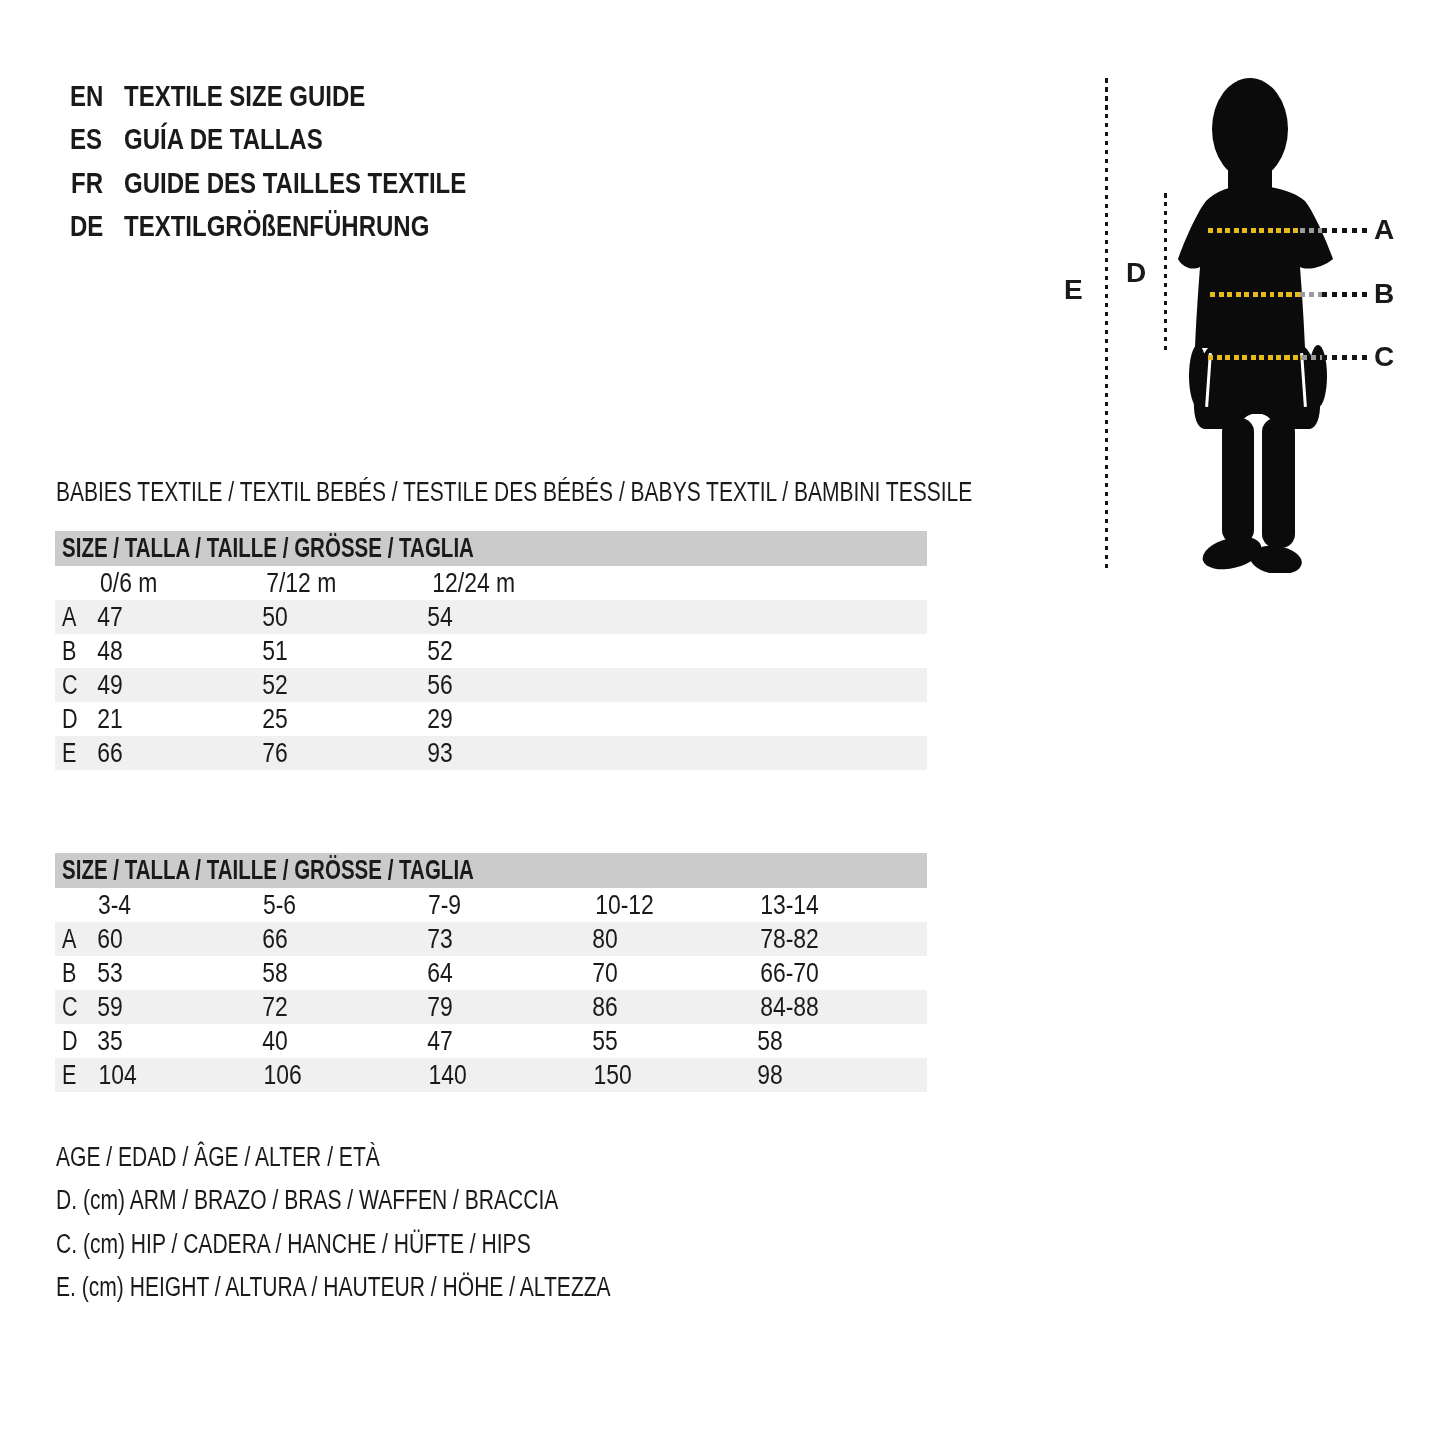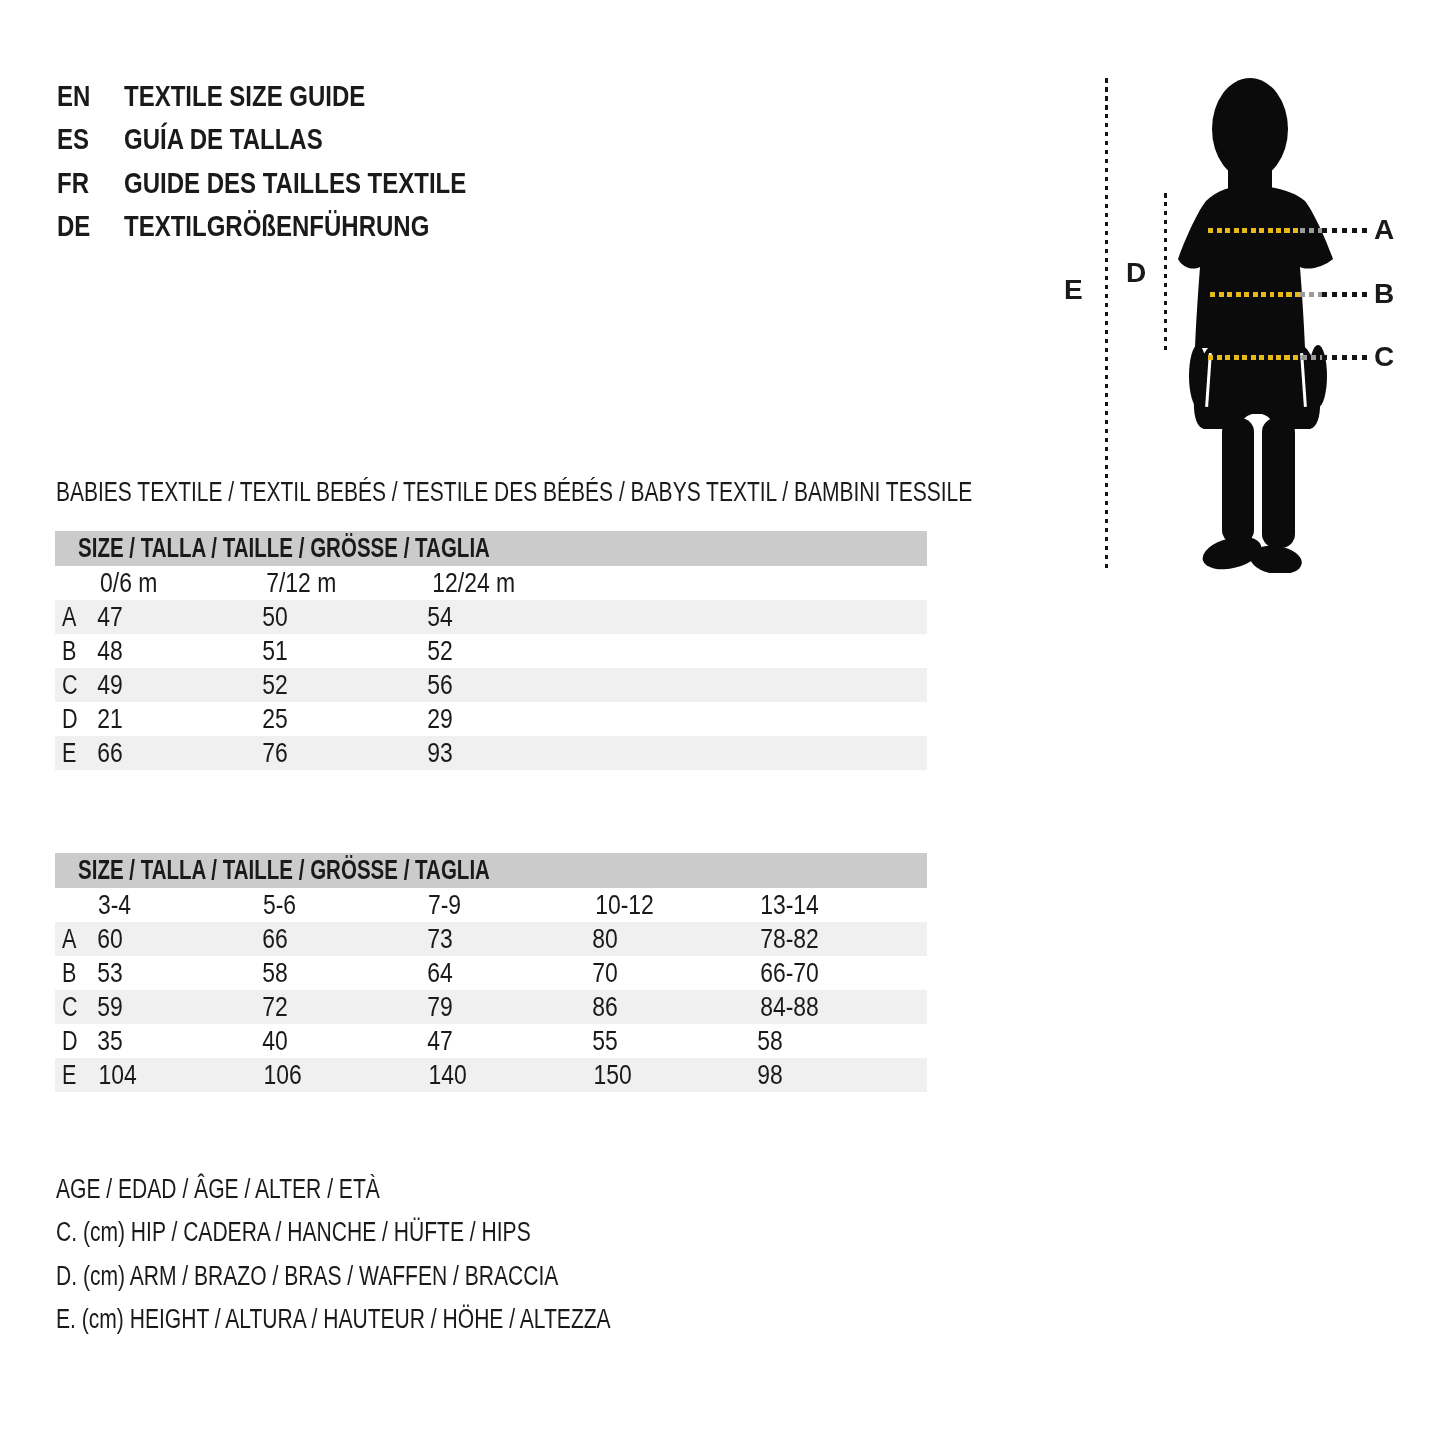--- a/index.html
+++ b/index.html
@@ -14,40 +14,40 @@
   
   .cx75{display:inline-block;transform:scaleX(0.75);transform-origin:0 50%;white-space:nowrap;}
   .cx76{display:inline-block;transform:scaleX(0.76);transform-origin:0 50%;white-space:nowrap;}
   .cx78{display:inline-block;transform:scaleX(0.78);transform-origin:0 50%;white-space:nowrap;}
   .cx80{display:inline-block;transform:scaleX(0.80);transform-origin:0 50%;white-space:nowrap;}
   .cx85c{display:inline-block;transform:scaleX(0.85);transform-origin:50% 50%;white-space:nowrap;}
 
   
   .lang-block{position:absolute;left:57px;top:74px;}
   .lang-row{display:flex;height:43.4px;line-height:43.4px;font-size:30px;font-weight:bold;}
-  .lang-code{width:67px;}
+  .lang-code{width:67px;text-align:center;}
 
   
   .sec-heading{position:absolute;left:56px;font-size:28px;font-weight:normal;line-height:1;}
   .heading-babies{top:478px;}
   .heading-children{top:800px;}
 
   
   .size-table{position:absolute;left:55px;width:872px;}
   .table-babies{top:531px;}
   .table-children{top:853px;}
-  .size-bar{height:35px;line-height:35px;background:var(--bar);padding-left:23px;
+  .size-bar{height:35px;line-height:35px;background:var(--bar);padding-left:7px;
             font-size:27px;font-weight:bold;}
   .t-row{display:flex;height:34px;line-height:34px;font-size:27px;}
   .t-row.striped{background:var(--stripe);}
   .cell-label{width:40px;padding-left:7px;box-sizing:border-box;}
   .cell-val{width:165px;}
 
   
-  .legend-block{position:absolute;left:56px;top:1168px;}
+  .legend-block{position:absolute;left:56px;top:1136px;}
   .legend-line{height:43.3px;line-height:43.3px;font-size:27px;}
 
   
   .vdash{position:absolute;width:3px;
     background:repeating-linear-gradient(180deg,#141414 0 4.5px,transparent 4.5px 9px);}
   .e-line{left:1105px;top:78px;height:494px;}
   .d-line{left:1164px;top:193px;height:160px;}
   .hseg{position:absolute;height:5px;}
   .hdash-y{background:repeating-linear-gradient(90deg,var(--yellow) 0 5px,transparent 5px 8.5px);}
   .hdash-g{background:repeating-linear-gradient(90deg,#9b9b9b 0 5px,transparent 5px 9px);}
@@ -213,18 +213,18 @@
       <span class="cell-val"><span class="cx85c">104</span></span>
       <span class="cell-val"><span class="cx85c">106</span></span>
       <span class="cell-val"><span class="cx85c">140</span></span>
       <span class="cell-val"><span class="cx85c">150</span></span>
       <span class="cell-val"><span class="cx85c">98</span></span>
     </div>
   </div>
 
   <section class="legend-block">
     <div class="legend-line"><span class="cx78">AGE / EDAD / ÂGE / ALTER / ETÀ</span></div>
+    <div class="legend-line"><span class="cx78">D. (cm) ARM / BRAZO / BRAS / WAFFEN / BRACCIA</span></div>
     <div class="legend-line"><span class="cx78">C. (cm) HIP / CADERA / HANCHE / HÜFTE / HIPS</span></div>
-    <div class="legend-line"><span class="cx78">D. (cm) ARM / BRAZO / BRAS / WAFFEN / BRACCIA</span></div>
     <div class="legend-line"><span class="cx78">E. (cm) HEIGHT / ALTURA / HAUTEUR / HÖHE / ALTEZZA</span></div>
   </section>
 
 </div>
 
 </body></html>

